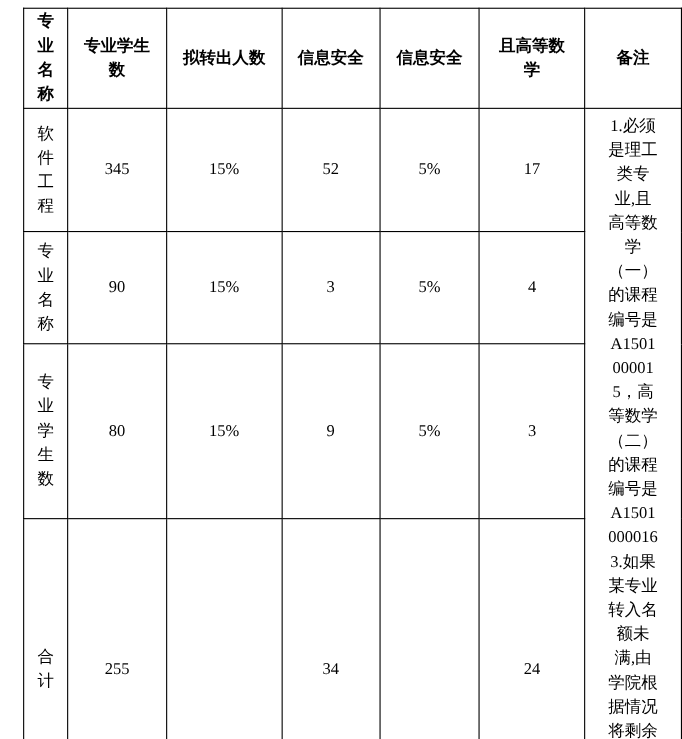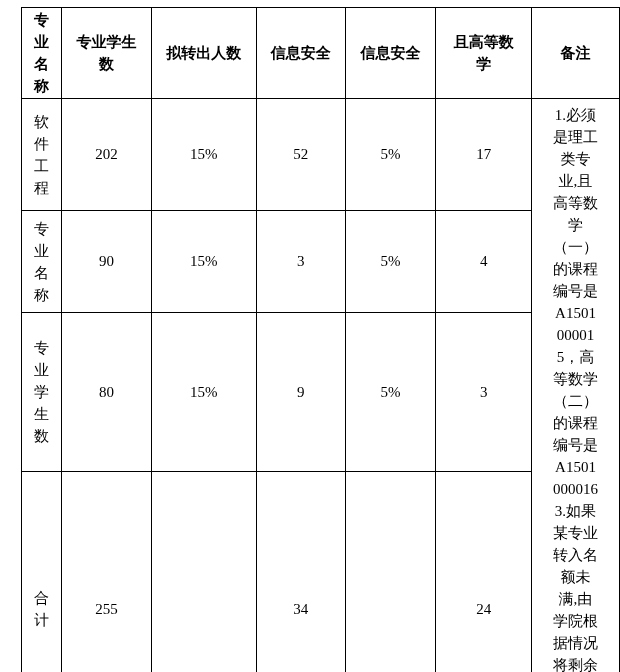--- a/index.html
+++ b/index.html
@@ -81,21 +81,21 @@
       <th>专业学生数</th>
       <th>拟转出人数</th>
       <th>信息安全</th>
       <th>信息安全</th>
       <th>且高等数学</th>
       <th>备注</th>
     </tr>
 
     <tr style="height:98px">
       <td class="cell-major">软件工程</td>
-      <td class="cell-value">202</td>
+      <td class="cell-value">345</td>
       <td class="cell-value">15%</td>
       <td class="cell-value">52</td>
       <td class="cell-value">5%</td>
       <td class="cell-value">17</td>
       <td class="cell-remarks" rowspan="4">
         <p class="remark-para">1.必须是理工类专业,且高等数学（一）的课程编号是A1501000015，高等数学（二）的课程编号是A1501000016</p>
         <p class="remark-para">3.如果某专业转入名额未满,由学院根据情况将剩余名额调整到其他专业</p>
       </td>
     </tr>
 

